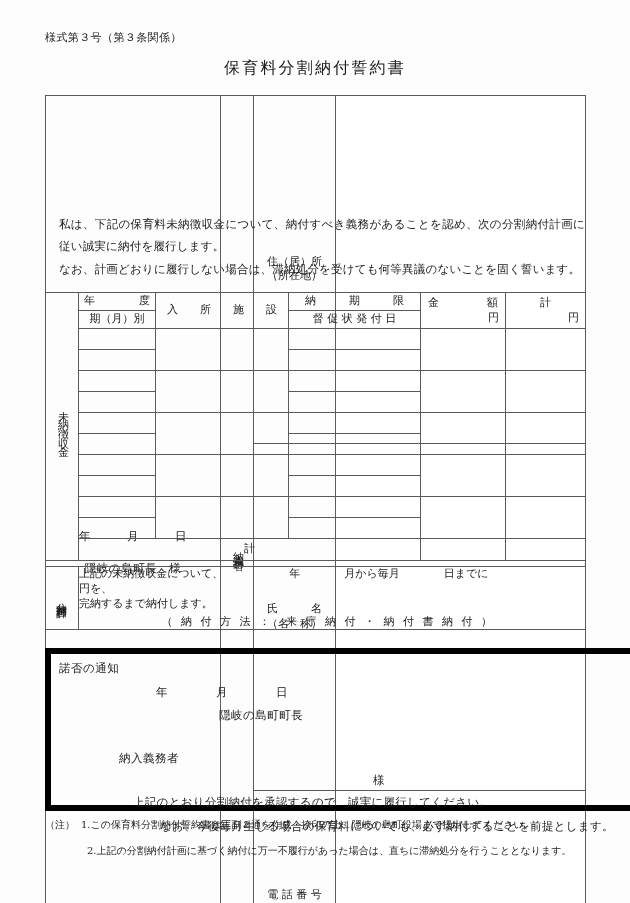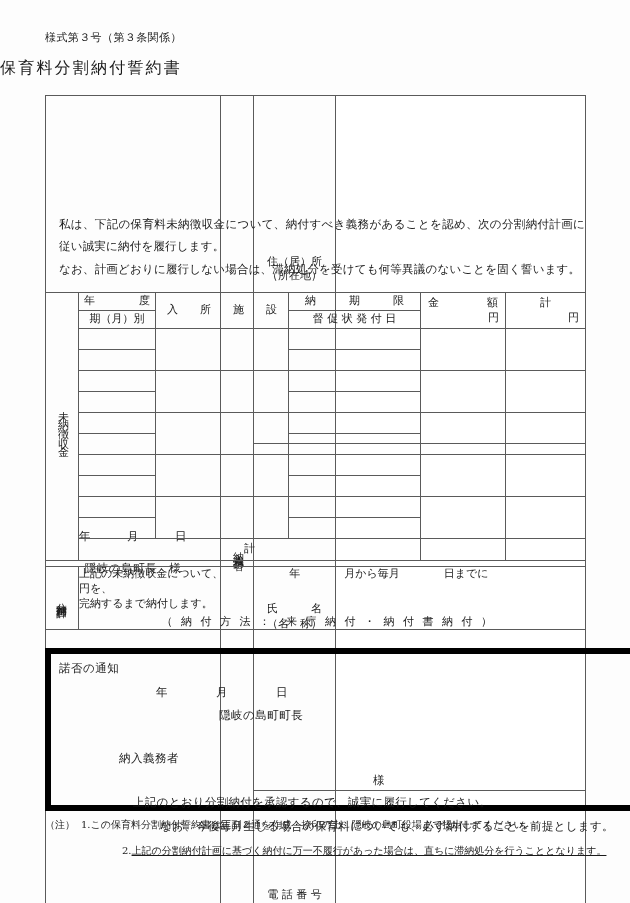--- a/index.html
+++ b/index.html
@@ -27,20 +27,21 @@
     top: 30px;
     font-size: 11px;
     letter-spacing: 0.4px;
     white-space: nowrap;
   }
   .doc-title {
     position: absolute;
     left: 0;
     top: 58px;
     width: 630px;
+    text-align: center;
     font-size: 16px;
     letter-spacing: 2.2px;
   }
 
   
   table.grid {
     position: absolute;
     border-collapse: collapse;
     table-layout: fixed;
   }
@@ -177,21 +178,21 @@
   #notes {
     position: absolute;
     left: 45px;
     top: 818px;
     width: 545px;
     font-size: 10px;
     line-height: 1.35;
   }
   .note-row { display: block; white-space: nowrap; }
   .note-1 { margin-bottom: 12px; }
-  .note-2 { padding-left: 71px; text-decoration: underline; }
+  .note-2 { padding-left: 36px; }
   .note-head { display: inline-block; }
   .note-num { display: inline-block; padding-left: 6px; }
 </style>
 </head>
 <body>
 
 <div id="page">
 
   <div class="form-no">様式第３号（第３条関係）</div>
 

